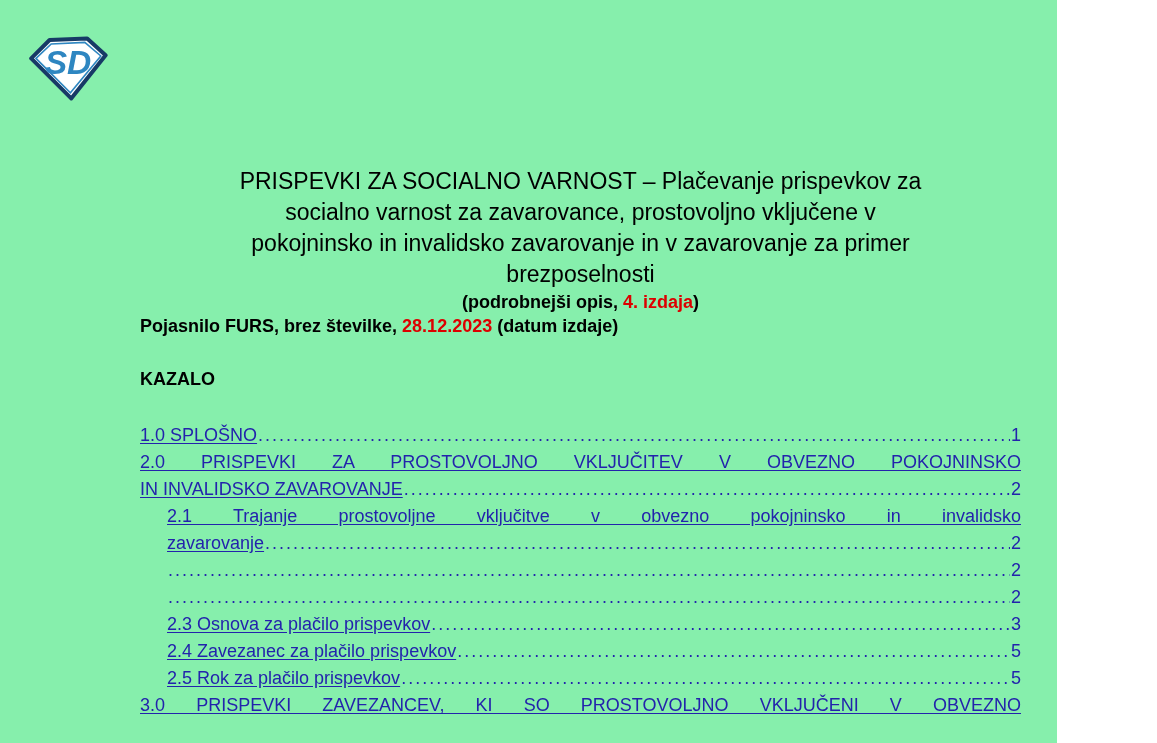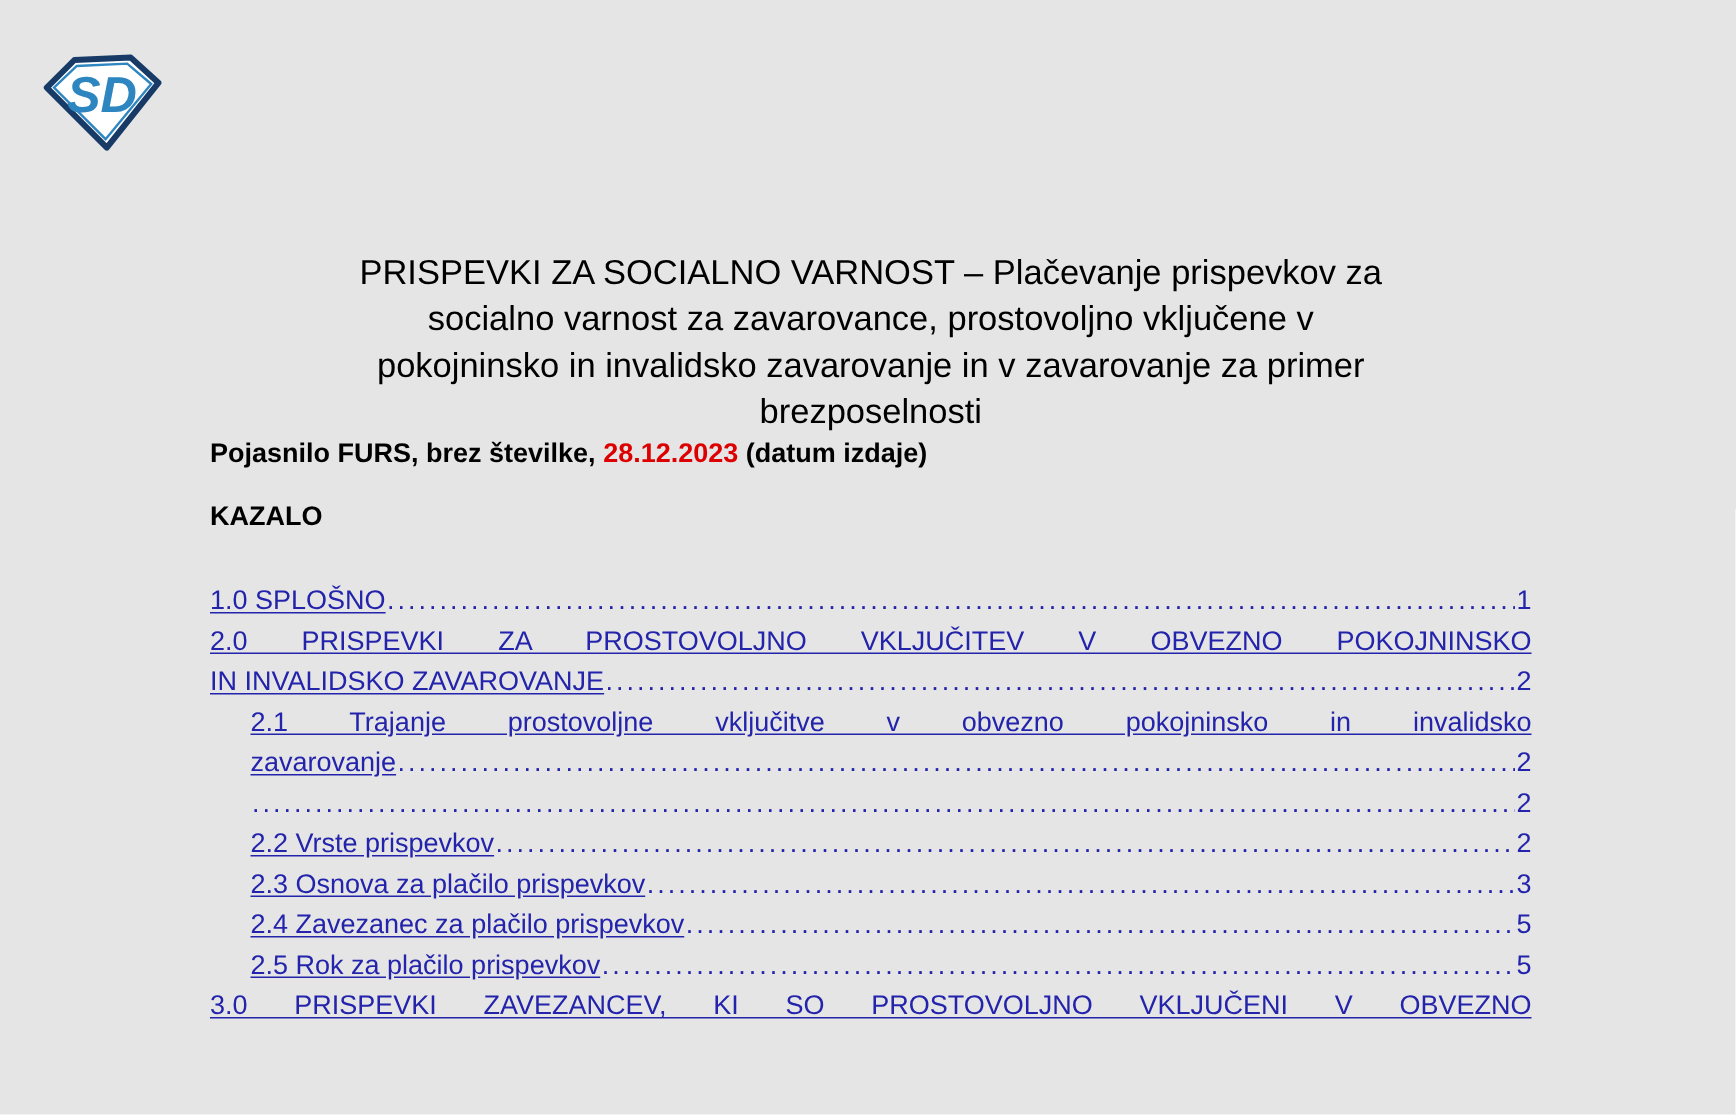--- a/index.html
+++ b/index.html
@@ -3,24 +3,24 @@
 <meta charset="utf-8">
 <style>
   html, body {
     margin: 0;
     padding: 0;
     background: #ffffff;
     font-family: "Liberation Sans", sans-serif;
   }
   .page {
     position: relative;
-    width: 1157px;
+    width: 1057px;
     height: 743px;
     overflow: hidden;
-    background: #e5e5e5;
+    background: #86efac;
   }
   
   .logo {
     position: absolute;
     left: 28px;
     top: 34px;
     width: 80px;
     height: 68px;
   }
   
@@ -45,21 +45,21 @@
     font-size: 18px;
     line-height: 24px;
   }
   .red { color: #dd0000; }
   .issue-line {
     font-weight: bold;
     font-size: 18px;
     line-height: 24px;
   }
   .toc-heading {
-    margin-top: 18px;
+    margin-top: 29px;
     font-weight: bold;
     font-size: 18px;
     line-height: 24px;
   }
   
   .toc {
     margin-top: 31px;
     font-size: 18px;
     line-height: 27px;
     color: #2323ac;
@@ -104,20 +104,21 @@
 
   <div class="content">
 
     <div class="title">
       <div>PRISPEVKI ZA SOCIALNO VARNOST – Plačevanje prispevkov za</div>
       <div>socialno varnost za zavarovance, prostovoljno vključene v</div>
       <div>pokojninsko in invalidsko zavarovanje in v zavarovanje za primer</div>
       <div>brezposelnosti</div>
     </div>
 
+    <div class="subtitle"><span>(podrobnejši opis, </span><span class="red">4. izdaja</span><span>)</span></div>
 
     <div class="issue-line"><span>Pojasnilo FURS, brez številke, </span><span class="red">28.12.2023</span><span> (datum izdaje)</span></div>
 
     <div class="toc-heading">KAZALO</div>
 
     <div class="toc">
         <div class="toc-entry">
           <div class="toc-line leader">
             <span class="toc-link">1.0 SPLOŠNO</span>
             <span class="dots">................................................................................................................................................................................................................................................</span>
@@ -141,21 +142,20 @@
           </div>
         </div>
         <div class="toc-entry indent">
           <div class="toc-line leader">
             <span class="dots">................................................................................................................................................................................................................................................</span>
             <span class="page-num">2</span>
           </div>
         </div>
         <div class="toc-entry indent">
           <div class="toc-line leader">
-            <span class="toc-link">2.2 Vrste prispevkov</span>
             <span class="dots">................................................................................................................................................................................................................................................</span>
             <span class="page-num">2</span>
           </div>
         </div>
         <div class="toc-entry indent">
           <div class="toc-line leader">
             <span class="toc-link">2.3 Osnova za plačilo prispevkov</span>
             <span class="dots">................................................................................................................................................................................................................................................</span>
             <span class="page-num">3</span>
           </div>

